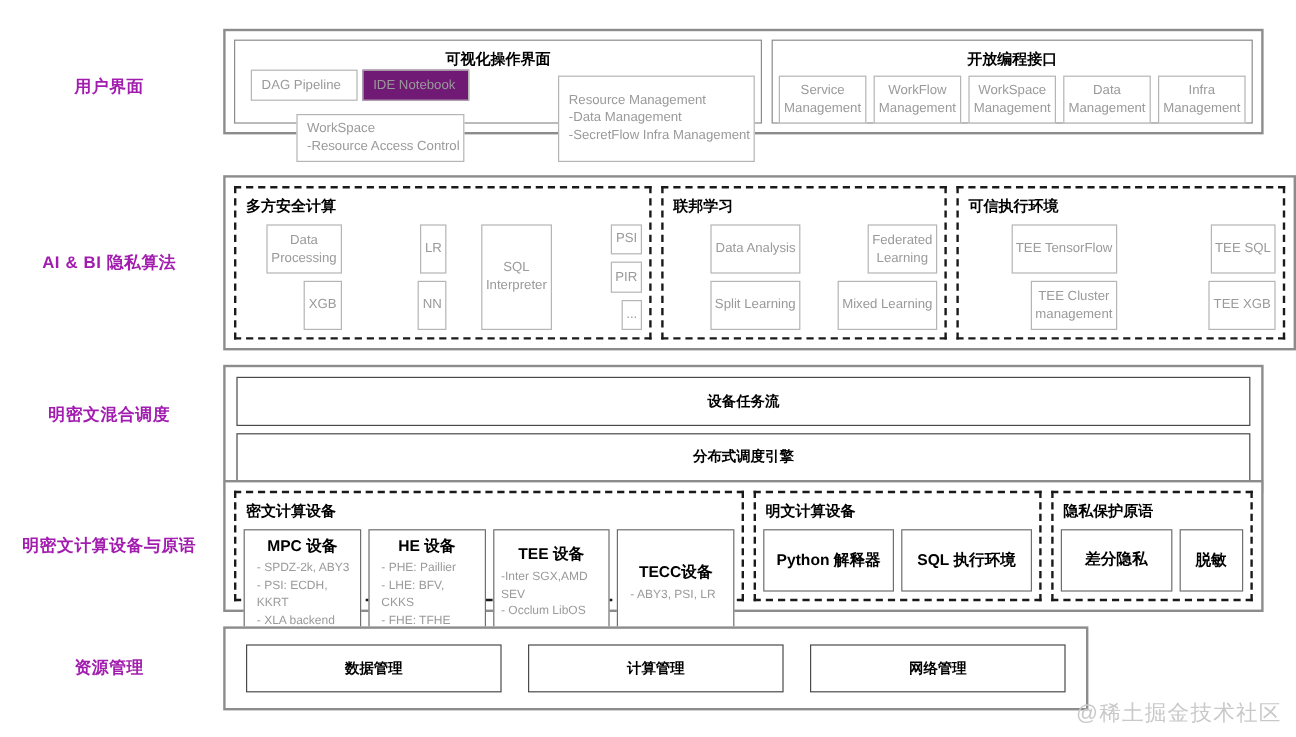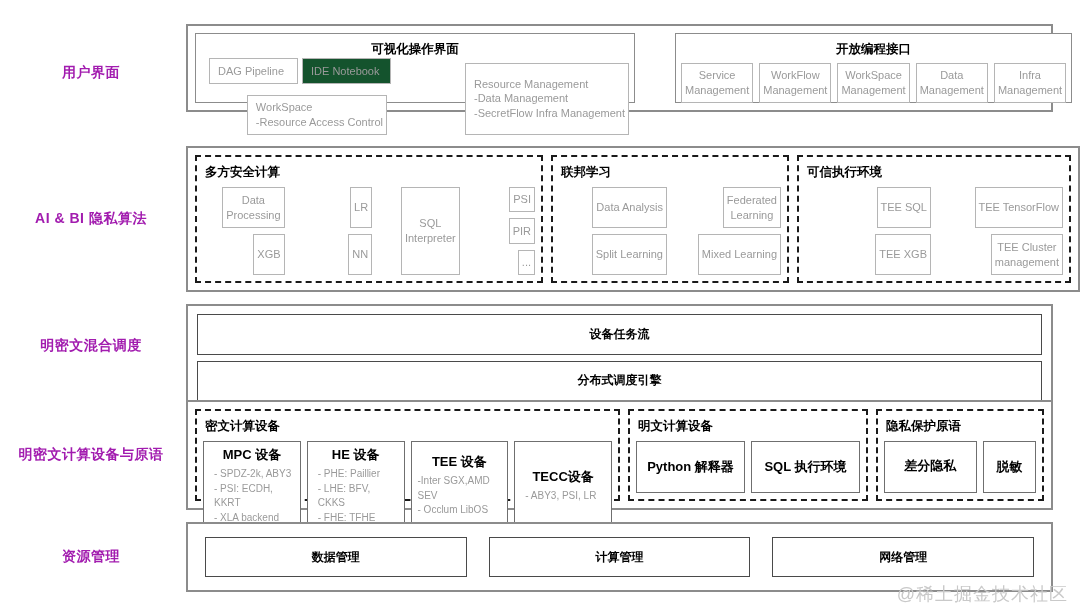--- a/index.html
+++ b/index.html
@@ -111,40 +111,40 @@
         </div>
         <div class="col" style="position:absolute; left:0; width:0; height:0;"></div>
         <div class="col" style="flex:1;">
           <div class="cell left" style="white-space:pre-line;">Resource Management
 -Data Management
 -SecretFlow Infra Management</div>
         </div>
       </div>
     </div>
 
-    <div class="solid-group" style="flex:1;margin-left:32px;">
+    <div class="solid-group" style="flex:1;">
       <div class="group-title-center">开放编程接口</div>
       <div class="cells">
         <div class="cell" style="white-space:pre-line;">Service
 Management</div>
         <div class="cell" style="white-space:pre-line;">WorkFlow
 Management</div>
         <div class="cell" style="white-space:pre-line;">WorkSpace
 Management</div>
         <div class="cell" style="white-space:pre-line;">Data
 Management</div>
         <div class="cell" style="white-space:pre-line;">Infra
 Management</div>
       </div>
     </div>
   </div>
 
   <div style="position:absolute; left:209px; top:58px; width:182px; height:26px; display:flex; gap:4px;">
     <div class="cell left" style="flex:1; background:#fff;">DAG Pipeline</div>
-    <div class="cell left" style="flex:1; background:#14532d;">IDE Notebook</div>
+    <div class="cell left" style="flex:1; background:#701a75;">IDE Notebook</div>
   </div>
 
   <div class="row-label" style="top:146px; height:146px;">AI &amp; BI 隐私算法</div>
 
   <div class="outer" style="left:186px; top:146px; width:894px; height:146px;">
 
     <div class="dash-group" style="flex:0 0 348px;">
       <div class="group-title-left">多方安全计算</div>
       <div class="cells">
         <div class="col" style="flex:1;">
@@ -180,27 +180,27 @@
 Learning</div>
           <div class="cell">Mixed Learning</div>
         </div>
       </div>
     </div>
 
     <div class="dash-group" style="flex:1;">
       <div class="group-title-left">可信执行环境</div>
       <div class="cells">
         <div class="col">
-          <div class="cell">TEE  SQL</div>
-          <div class="cell">TEE  XGB</div>
-        </div>
-        <div class="col">
           <div class="cell">TEE  TensorFlow</div>
           <div class="cell" style="white-space:pre-line;">TEE  Cluster
 management</div>
+        </div>
+        <div class="col">
+          <div class="cell">TEE  SQL</div>
+          <div class="cell">TEE  XGB</div>
         </div>
       </div>
     </div>
   </div>
 
   <div class="row-label" style="top:304px; height:84px;">明密文混合调度</div>
 
   <div class="outer" style="left:186px; top:304px; width:867px; height:107px; flex-direction:column; gap:6px; padding:8px 9px;">
     <div class="bar">设备任务流</div>
     <div class="bar">分布式调度引擎</div>
@@ -257,20 +257,20 @@
         </div>
         <div class="cell-strong only-hd" style="flex:1;">
           <div class="hd">脱敏</div>
         </div>
       </div>
     </div>
   </div>
 
   <div class="row-label" style="top:522px; height:70px;">资源管理</div>
 
-  <div class="outer" style="left:186px; top:522px; width:867px; height:70px; gap:22px; padding:13px 17px;">
+  <div class="outer" style="left:186px; top:522px; width:721px; height:70px; gap:22px; padding:13px 17px;">
     <div class="bar">数据管理</div>
     <div class="bar">计算管理</div>
     <div class="bar">网络管理</div>
   </div>
 
   <div class="watermark">@稀土掘金技术社区</div>
 </div>
 
 </body></html>

